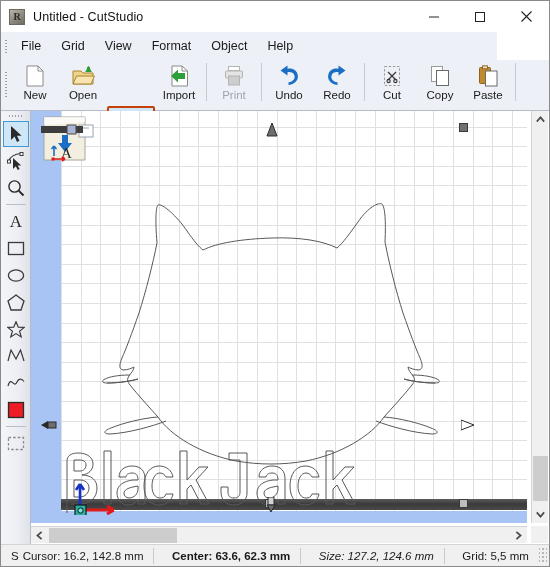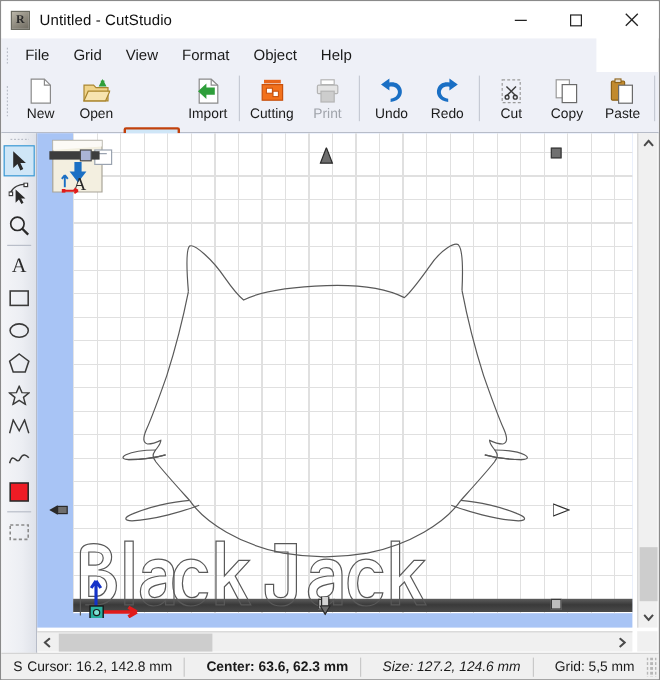--- a/index.html
+++ b/index.html
@@ -362,31 +362,20 @@
           <path d="M3 1 H13 L18.5 6 V21 H3 Z" fill="#ffffff" stroke="#8a8a8a" stroke-width="1"></path>
           <path d="M13 1 V6 H18.5" fill="none" stroke="#8a8a8a" stroke-width="1"></path>
           <path d="M16 8 V14 H9 V17.5 L2 11 L9 4.5 V8 Z" fill="#2e9e3a"></path>
         </svg>
       </div>
       <div class="tb-label">Import</div>
     </div>
 
     <div class="tb-sep"></div>
 
-    <div class="tb-btn">
-      <div class="tb-ico">
-        <svg width="22" height="22" viewBox="0 0 22 22">
-          <rect x="4" y="1.5" width="14" height="3" fill="#e8651a"></rect>
-          <rect x="2.5" y="5.5" width="17" height="13" fill="#f2711c" stroke="#c7500d" stroke-width="1"></rect>
-          <rect x="6" y="8.5" width="5" height="4.2" fill="#ffffff" stroke="#c7500d" stroke-width="0.9"></rect>
-          <rect x="11.5" y="11" width="4.5" height="4.5" fill="#ffffff" stroke="#c7500d" stroke-width="0.9"></rect>
-        </svg>
-      </div>
-      <div class="tb-label">Cutting</div>
-    </div>
 
     <div class="tb-btn disabled">
       <div class="tb-ico">
         <svg width="22" height="22" viewBox="0 0 22 22">
           <rect x="5.5" y="1.5" width="11" height="4" fill="#ffffff" stroke="#b4b4b4" stroke-width="1"></rect>
           <rect x="2.5" y="6" width="17" height="7" rx="1" fill="#e4e4e4" stroke="#b4b4b4" stroke-width="1"></rect>
           <rect x="5.5" y="11" width="11" height="9" fill="#cdcdcd" stroke="#b4b4b4" stroke-width="1"></rect>
         </svg>
       </div>
       <div class="tb-label">Print</div>

